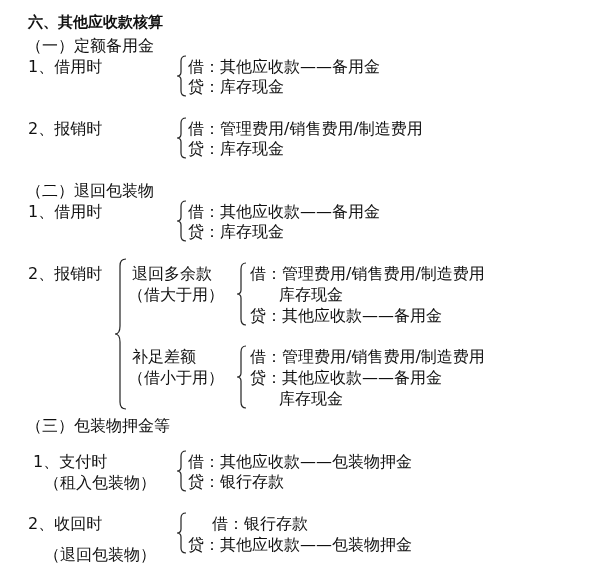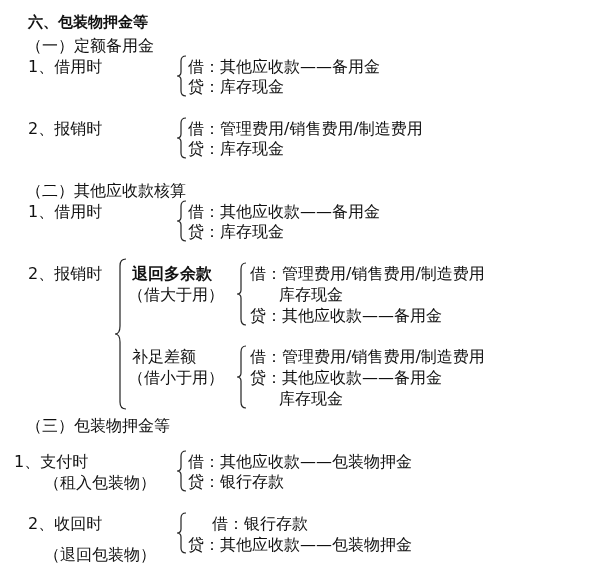--- a/index.html
+++ b/index.html
@@ -6,21 +6,21 @@
   body { width:612px; height:567px; position:relative; overflow:hidden;
          font-family: "DejaVu Sans", "Liberation Sans", sans-serif; color:#111; }
   .t { position:absolute; font-size:16px; line-height:18px; white-space:nowrap; }
   .title { font-weight:bold; font-size:15px; }
   .brace { position:absolute; }
   .brace svg { display:block; }
 </style>
 </head>
 <body>
 
-<div class="t title" style="left:28px; top:13px;">六、包装物押金等</div>
+<div class="t title" style="left:28px; top:13px;">六、其他应收款核算</div>
 
 <div class="t" style="left:26px; top:37px;">（一）定额备用金</div>
 
 <div class="t" style="left:28px; top:58px;">1、借用时</div>
 <div class="brace" style="left:176px; top:55px;">
   <svg width="12" height="42" viewBox="0 0 12 42">
       <path d="M10 1 Q5 1 5 6 L5 17 Q5 21 1 21 Q5 21 5 25 L5 36 Q5 41 10 41" fill="none" stroke="#222" stroke-width="1.2"></path>
     </svg>
 </div>
 <div class="t" style="left:188px; top:58px;">借：其他应收款——备用金</div>
@@ -28,39 +28,39 @@
 
 <div class="t" style="left:28px; top:120px;">2、报销时</div>
 <div class="brace" style="left:176px; top:117px;">
   <svg width="12" height="42" viewBox="0 0 12 42">
       <path d="M10 1 Q5 1 5 6 L5 17 Q5 21 1 21 Q5 21 5 25 L5 36 Q5 41 10 41" fill="none" stroke="#222" stroke-width="1.2"></path>
     </svg>
 </div>
 <div class="t" style="left:188px; top:120px;">借：管理费用/销售费用/制造费用</div>
 <div class="t" style="left:188px; top:140px;">贷：库存现金</div>
 
-<div class="t" style="left:26px; top:182px;">（二）其他应收款核算</div>
+<div class="t" style="left:26px; top:182px;">（二）退回包装物</div>
 
 <div class="t" style="left:28px; top:203px;">1、借用时</div>
 <div class="brace" style="left:176px; top:200px;">
   <svg width="12" height="42" viewBox="0 0 12 42">
       <path d="M10 1 Q5 1 5 6 L5 17 Q5 21 1 21 Q5 21 5 25 L5 36 Q5 41 10 41" fill="none" stroke="#222" stroke-width="1.2"></path>
     </svg>
 </div>
 <div class="t" style="left:188px; top:203px;">借：其他应收款——备用金</div>
 <div class="t" style="left:188px; top:223px;">贷：库存现金</div>
 
 <div class="t" style="left:28px; top:265px;">2、报销时</div>
 <div class="brace" style="left:114px; top:258px;">
   <svg width="14" height="152" viewBox="0 0 14 152">
       <path d="M12 1 Q6 1 6 8 L6 68 Q6 76 1 76 Q6 76 6 84 L6 144 Q6 151 12 151" fill="none" stroke="#222" stroke-width="1.2"></path>
     </svg>
 </div>
 
-<div class="t" style="left:132px; top:265px;font-weight:bold;">退回多余款</div>
+<div class="t" style="left:132px; top:265px;">退回多余款</div>
 <div class="t" style="left:128px; top:286px;">（借大于用）</div>
 <div class="brace" style="left:236px; top:262px;">
   <svg width="12" height="64" viewBox="0 0 12 64">
       <path d="M10 1 Q5 1 5 7 L5 28 Q5 32 1 32 Q5 32 5 36 L5 57 Q5 63 10 63" fill="none" stroke="#222" stroke-width="1.2"></path>
     </svg>
 </div>
 <div class="t" style="left:250px; top:265px;">借：管理费用/销售费用/制造费用</div>
 <div class="t" style="left:279px; top:286px;">库存现金</div>
 <div class="t" style="left:250px; top:307px;">贷：其他应收款——备用金</div>
 
@@ -70,21 +70,21 @@
   <svg width="12" height="64" viewBox="0 0 12 64">
       <path d="M10 1 Q5 1 5 7 L5 28 Q5 32 1 32 Q5 32 5 36 L5 57 Q5 63 10 63" fill="none" stroke="#222" stroke-width="1.2"></path>
     </svg>
 </div>
 <div class="t" style="left:250px; top:348px;">借：管理费用/销售费用/制造费用</div>
 <div class="t" style="left:250px; top:369px;">贷：其他应收款——备用金</div>
 <div class="t" style="left:279px; top:390px;">库存现金</div>
 
 <div class="t" style="left:26px; top:417px;">（三）包装物押金等</div>
 
-<div class="t" style="left:14px; top:453px;">1、支付时</div>
+<div class="t" style="left:33px; top:453px;">1、支付时</div>
 <div class="t" style="left:44px; top:474px;">（租入包装物）</div>
 <div class="brace" style="left:176px; top:450px;">
   <svg width="12" height="42" viewBox="0 0 12 42">
       <path d="M10 1 Q5 1 5 6 L5 17 Q5 21 1 21 Q5 21 5 25 L5 36 Q5 41 10 41" fill="none" stroke="#222" stroke-width="1.2"></path>
     </svg>
 </div>
 <div class="t" style="left:188px; top:453px;">借：其他应收款——包装物押金</div>
 <div class="t" style="left:188px; top:474px;font-family:Liberation Mono, monospace;">贷：银行存款</div>
 
 <div class="t" style="left:28px; top:515px;text-align:center;">2、收回时</div>

